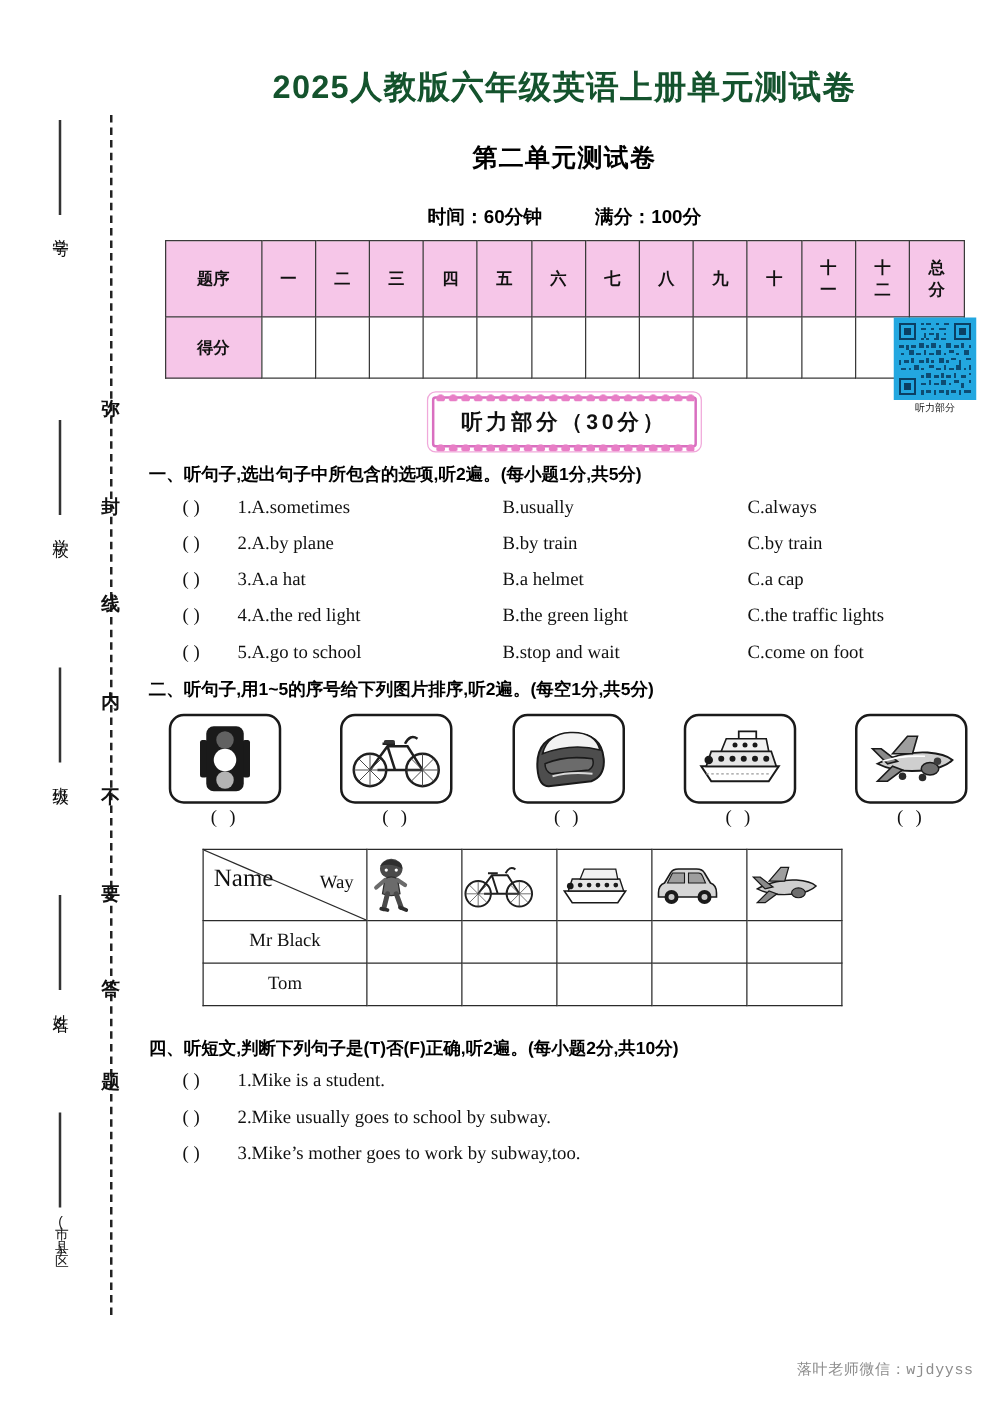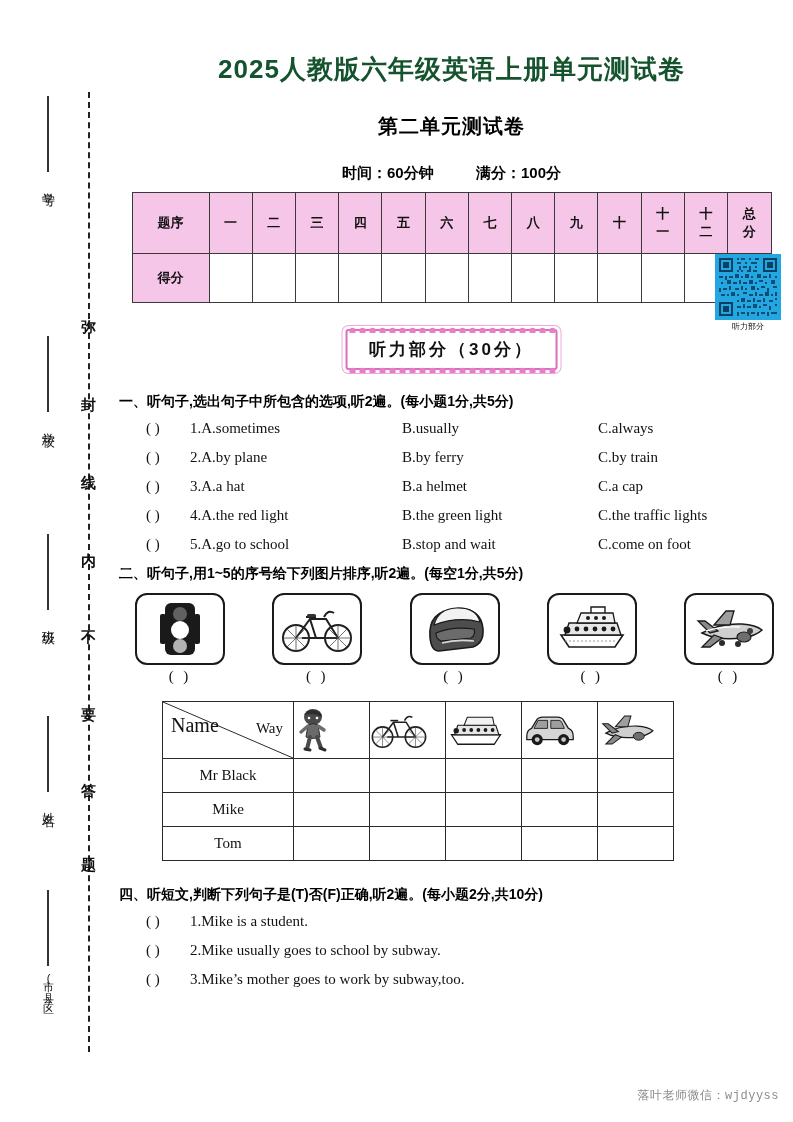--- a/index.html
+++ b/index.html
@@ -123,21 +123,21 @@
 
   
   .banner-row {
     position: relative;
     margin-top: 14px;
     height: 54px;
   }
   .banner {
     position: absolute;
     left: 50%; transform: translateX(-50%);
-    top: 12px;
+    top: 0;
     padding: 7px 22px;
     border: 2px solid #d96fc0;
     border-radius: 3px;
     background: #fff;
     box-shadow: 0 0 0 3px #fff, 0 0 0 4px #f0a8da;
   }
   .banner-inner {
     font-family: "Liberation Sans", "DejaVu Sans", sans-serif;
     font-weight: bold;
     font-size: 17px;
@@ -474,33 +474,33 @@
             <rect x="21" y="29" width="1" height="2"></rect>
             <rect x="23" y="29" width="2" height="1"></rect>
           <rect x="26" y="29" width="1" height="2"></rect>
             <rect x="28" y="29" width="3" height="1"></rect>
         </g>
       </svg>
     </div>
     <div class="qr-cap">听力部分</div>
   </div>
 
-  <div style="margin-top:22px;">
+  <div style="margin-top:0;">
     <div class="sec-head">一、听句子,选出句子中所包含的选项,听2遍。(每小题1分,共5分)</div>
     <div class="q-list">
       <div class="q-row">
         <span class="q-paren">(    )</span>
         <span class="q-opt-a"><span>1.</span><span>A.sometimes</span></span>
         <span class="q-opt-b">B.usually</span>
         <span class="q-opt-c">C.always</span>
       </div>
       <div class="q-row">
         <span class="q-paren">(    )</span>
         <span class="q-opt-a"><span>2.</span><span>A.by plane</span></span>
-        <span class="q-opt-b">B.by ferry</span>
+        <span class="q-opt-b">B.by train</span>
         <span class="q-opt-c">C.by train</span>
       </div>
       <div class="q-row">
         <span class="q-paren">(    )</span>
         <span class="q-opt-a"><span>3.</span><span>A.a hat</span></span>
         <span class="q-opt-b">B.a helmet</span>
         <span class="q-opt-c">C.a cap</span>
       </div>
       <div class="q-row">
         <span class="q-paren">(    )</span>
@@ -696,28 +696,20 @@
 
         <tr>
           <td>Mr Black</td>
           <td></td>
           <td></td>
           <td></td>
           <td></td>
           <td></td>
         </tr>
         <tr>
-          <td>Mike</td>
-          <td></td>
-          <td></td>
-          <td></td>
-          <td></td>
-          <td></td>
-        </tr>
-        <tr>
           <td>Tom</td>
           <td></td>
           <td></td>
           <td></td>
           <td></td>
           <td></td>
         </tr>
       </tbody>
         </table>
     </div>

